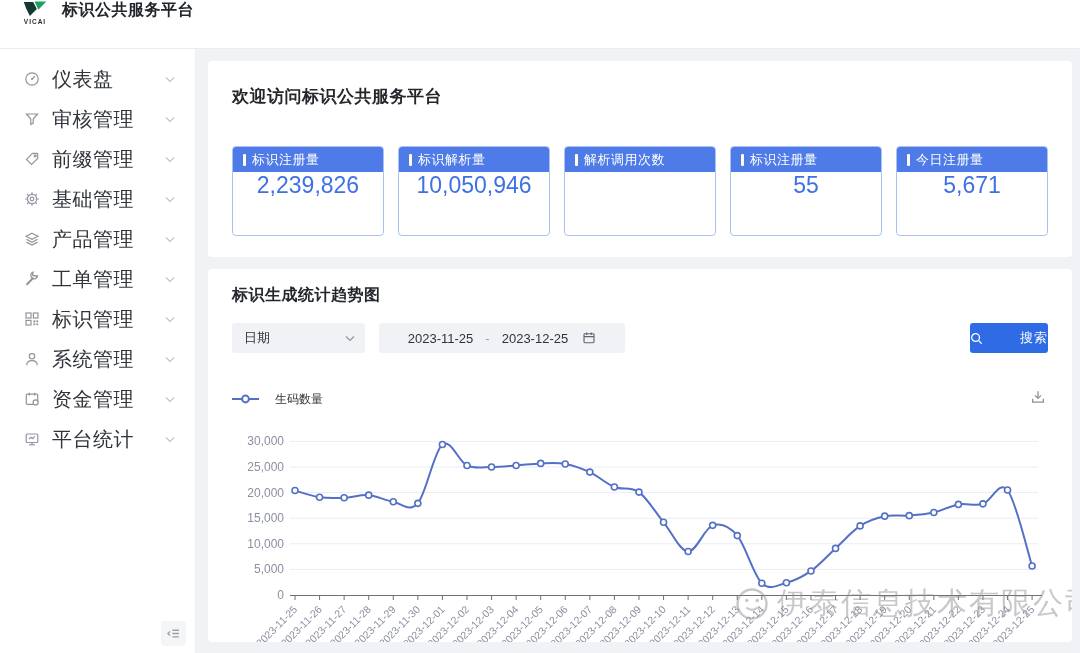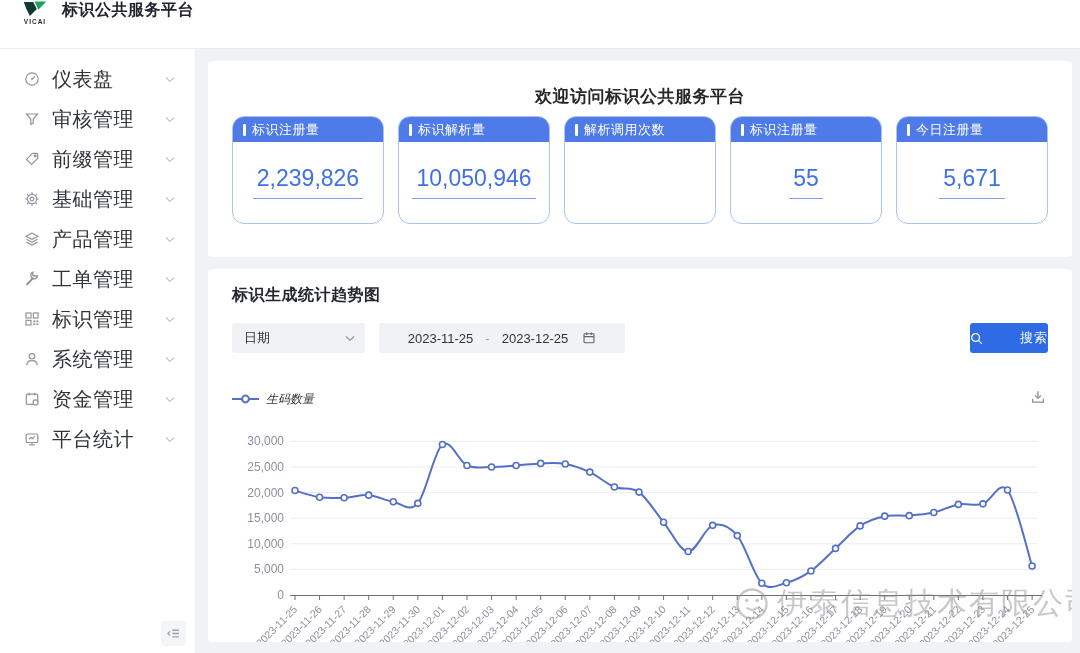--- a/index.html
+++ b/index.html
@@ -24,45 +24,45 @@
   .menu-item .chev{ color:#c0c4cc; width:10px; height:7px; flex:none;}
   .collapse-btn{ position:absolute; right:9px; bottom:7px; width:25px; height:25px;
     background:#f4f5f7; border-radius:4px; display:flex; align-items:center; justify-content:center;
     color:#9aa0a8; cursor:pointer;}
 
   
   .content{ position:absolute; top:49px; left:196px; right:0; bottom:0;
     background:#f0f2f5; padding:12px 8px 0 12px; overflow:hidden;}
   .panel{ background:#fff; border-radius:4px;}
   .panel-welcome{ padding:24px; height:196px;}
-  .welcome-title{ font-size:17px; font-weight:600; color:#23262b; margin-bottom:8px; letter-spacing:.5px;text-align:center;}
+  .welcome-title{ font-size:17px; font-weight:600; color:#23262b; margin-bottom:38px; letter-spacing:.5px;}
   .cards-row{ display:flex; gap:14px;}
-  .stat-card{ flex:1; height:108px; border:1px solid #a9c2f0; border-radius:12px; overflow:hidden; background:#fff;}
+  .stat-card{ flex:1; height:90px; border:1px solid #a9c2f0; border-radius:4px; overflow:hidden; background:#fff;}
   .stat-head{ background:#4e7be8; color:#fff; font-size:13px; height:25px;
     display:flex; align-items:center; padding:0 10px; letter-spacing:.5px;}
   .stat-head .bar{ width:3px; height:12px; background:#fff; margin-right:6px; border-radius:1px;}
-  .stat-body{ height:79px; display:flex; align-items:center; justify-content:center;}
+  .stat-body{ height:79px; display:flex; justify-content:center;}
   .stat-value{ font-size:23px; color:#3f70e4; border-bottom:1px solid #7d9ded;
     padding:0 4px 6px; cursor:pointer;}
 
   .panel-trend{ margin-top:12px; padding:16px 24px 0; height:373px; position:relative; overflow:hidden;}
   .trend-title{ font-size:16px; font-weight:600; color:#23262b; letter-spacing:.5px;}
   .controls-row{ display:flex; align-items:center; margin-top:17px;}
   .ctl{ background:#f1f2f5; border-radius:3px; height:30px; font-size:13px; color:#2f3338;}
   .type-select{ width:133px; display:flex; align-items:center; justify-content:space-between;
     padding:0 10px 0 12px; margin-right:14px; cursor:pointer;}
   .type-select .chev{ color:#8f949e;}
   .date-range{ width:246px; display:flex; align-items:center; justify-content:center; gap:12px; cursor:pointer;}
   .date-range .sep{ color:#9aa0a8;}
   .date-range .cal{ color:#5f646c; margin-left:2px;}
   .search-btn{ margin-left:auto; width:78px; height:30px; background:#2f6be5; border:none;
     border-radius:3px; color:#fff; font-size:13px; display:flex; align-items:center;
     justify-content:space-between; gap:6px; cursor:pointer; letter-spacing:1px;}
   .legend-row{ display:flex; align-items:center; margin-top:36px;}
-  .legend-item{ display:flex; align-items:center; gap:7px; cursor:pointer;font-style:italic;}
+  .legend-item{ display:flex; align-items:center; gap:16px; cursor:pointer;}
   .legend-label{ font-size:12px; color:#33363c;}
   .download-btn{ margin-left:auto; color:#8a8f99; cursor:pointer; margin-right:2px;}
   .chart-svg{ display:block; margin-top:20px;}
 
   .watermark{ position:absolute; left:527px; top:314px; display:flex; align-items:center;
     gap:8px; color:#8d8d8d; opacity:.48; pointer-events:none;}
   .watermark-text{ font-size:30px; letter-spacing:2px; white-space:nowrap;}
 </style>
 </head>
 <body>

